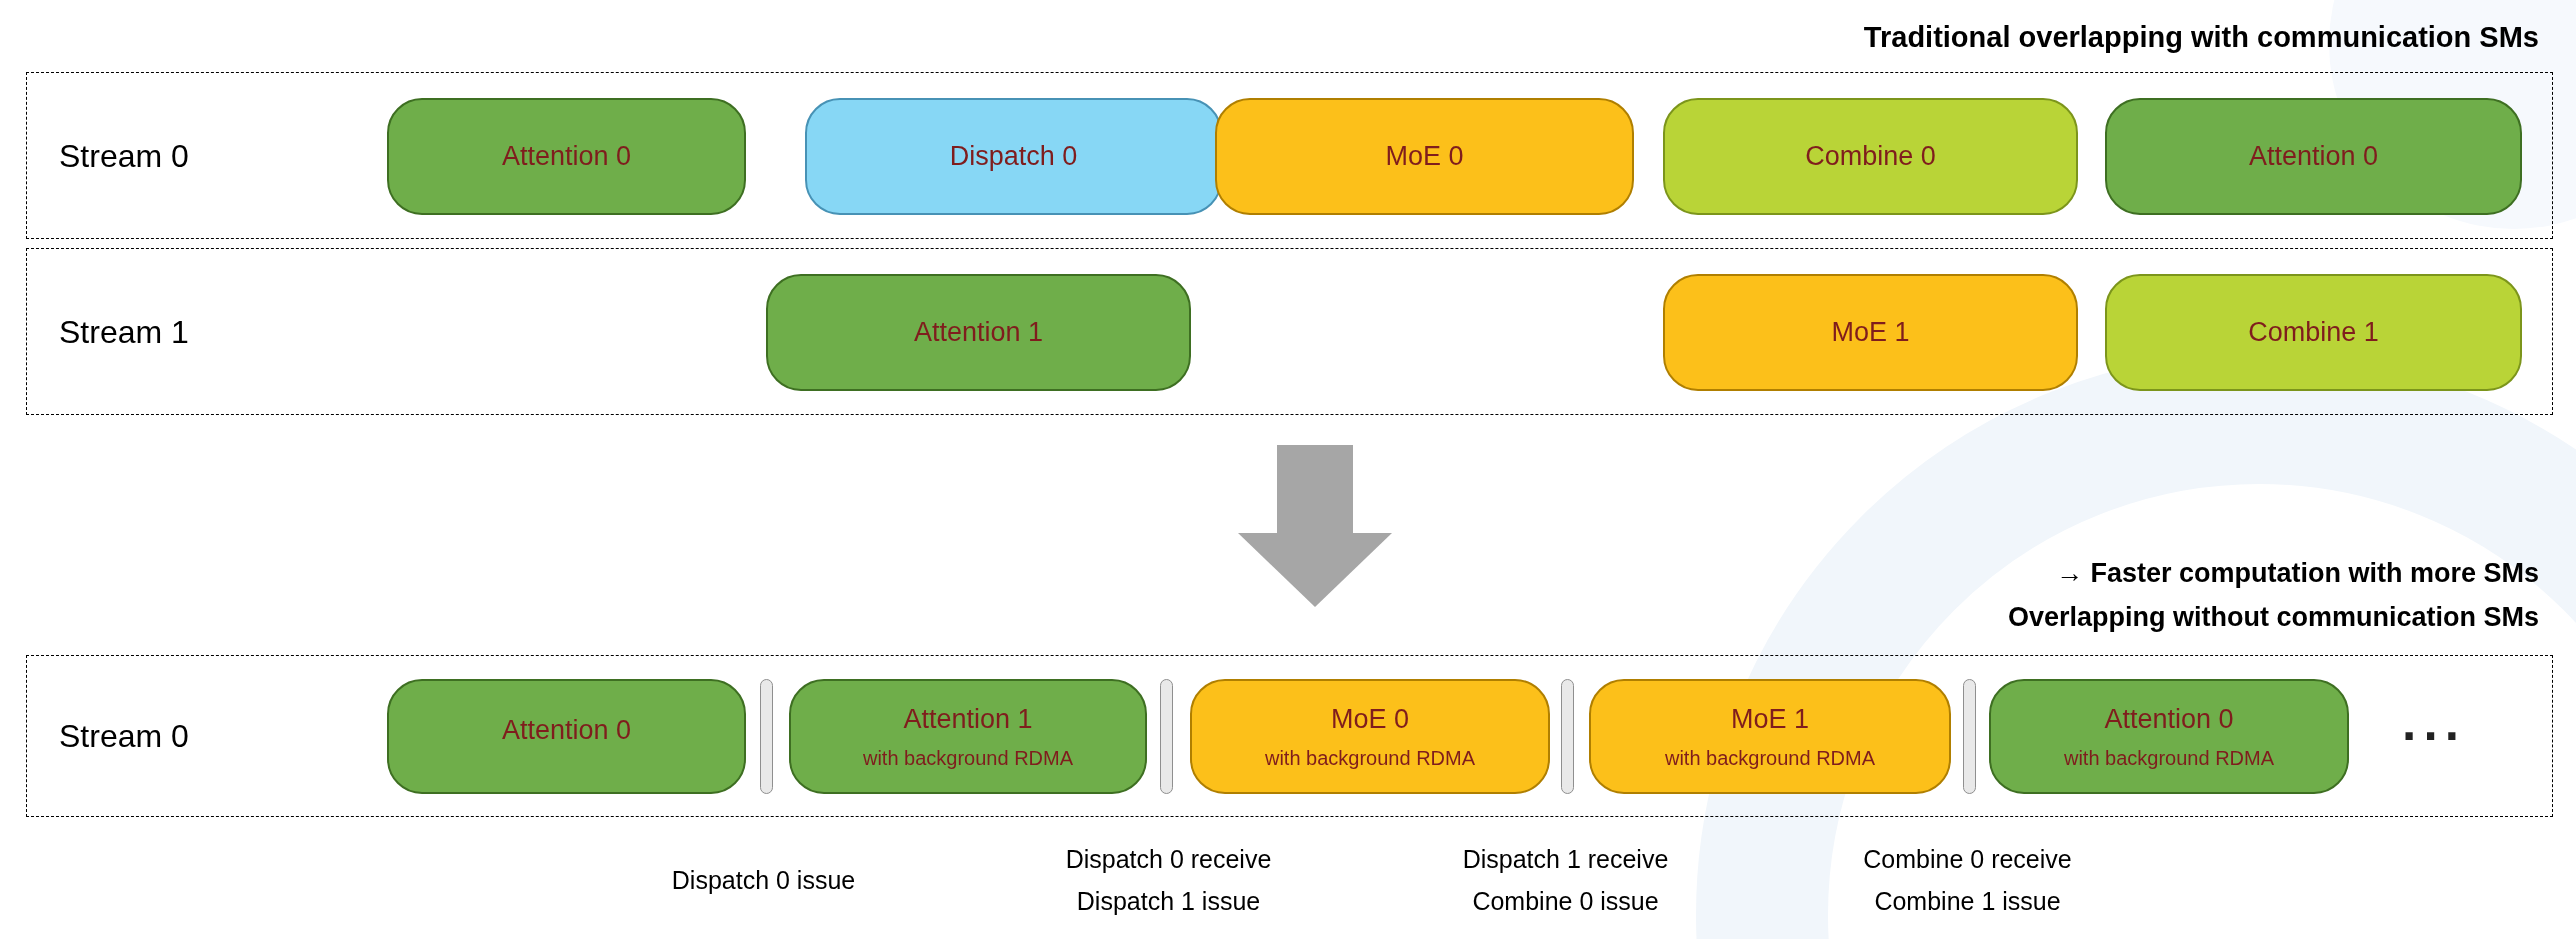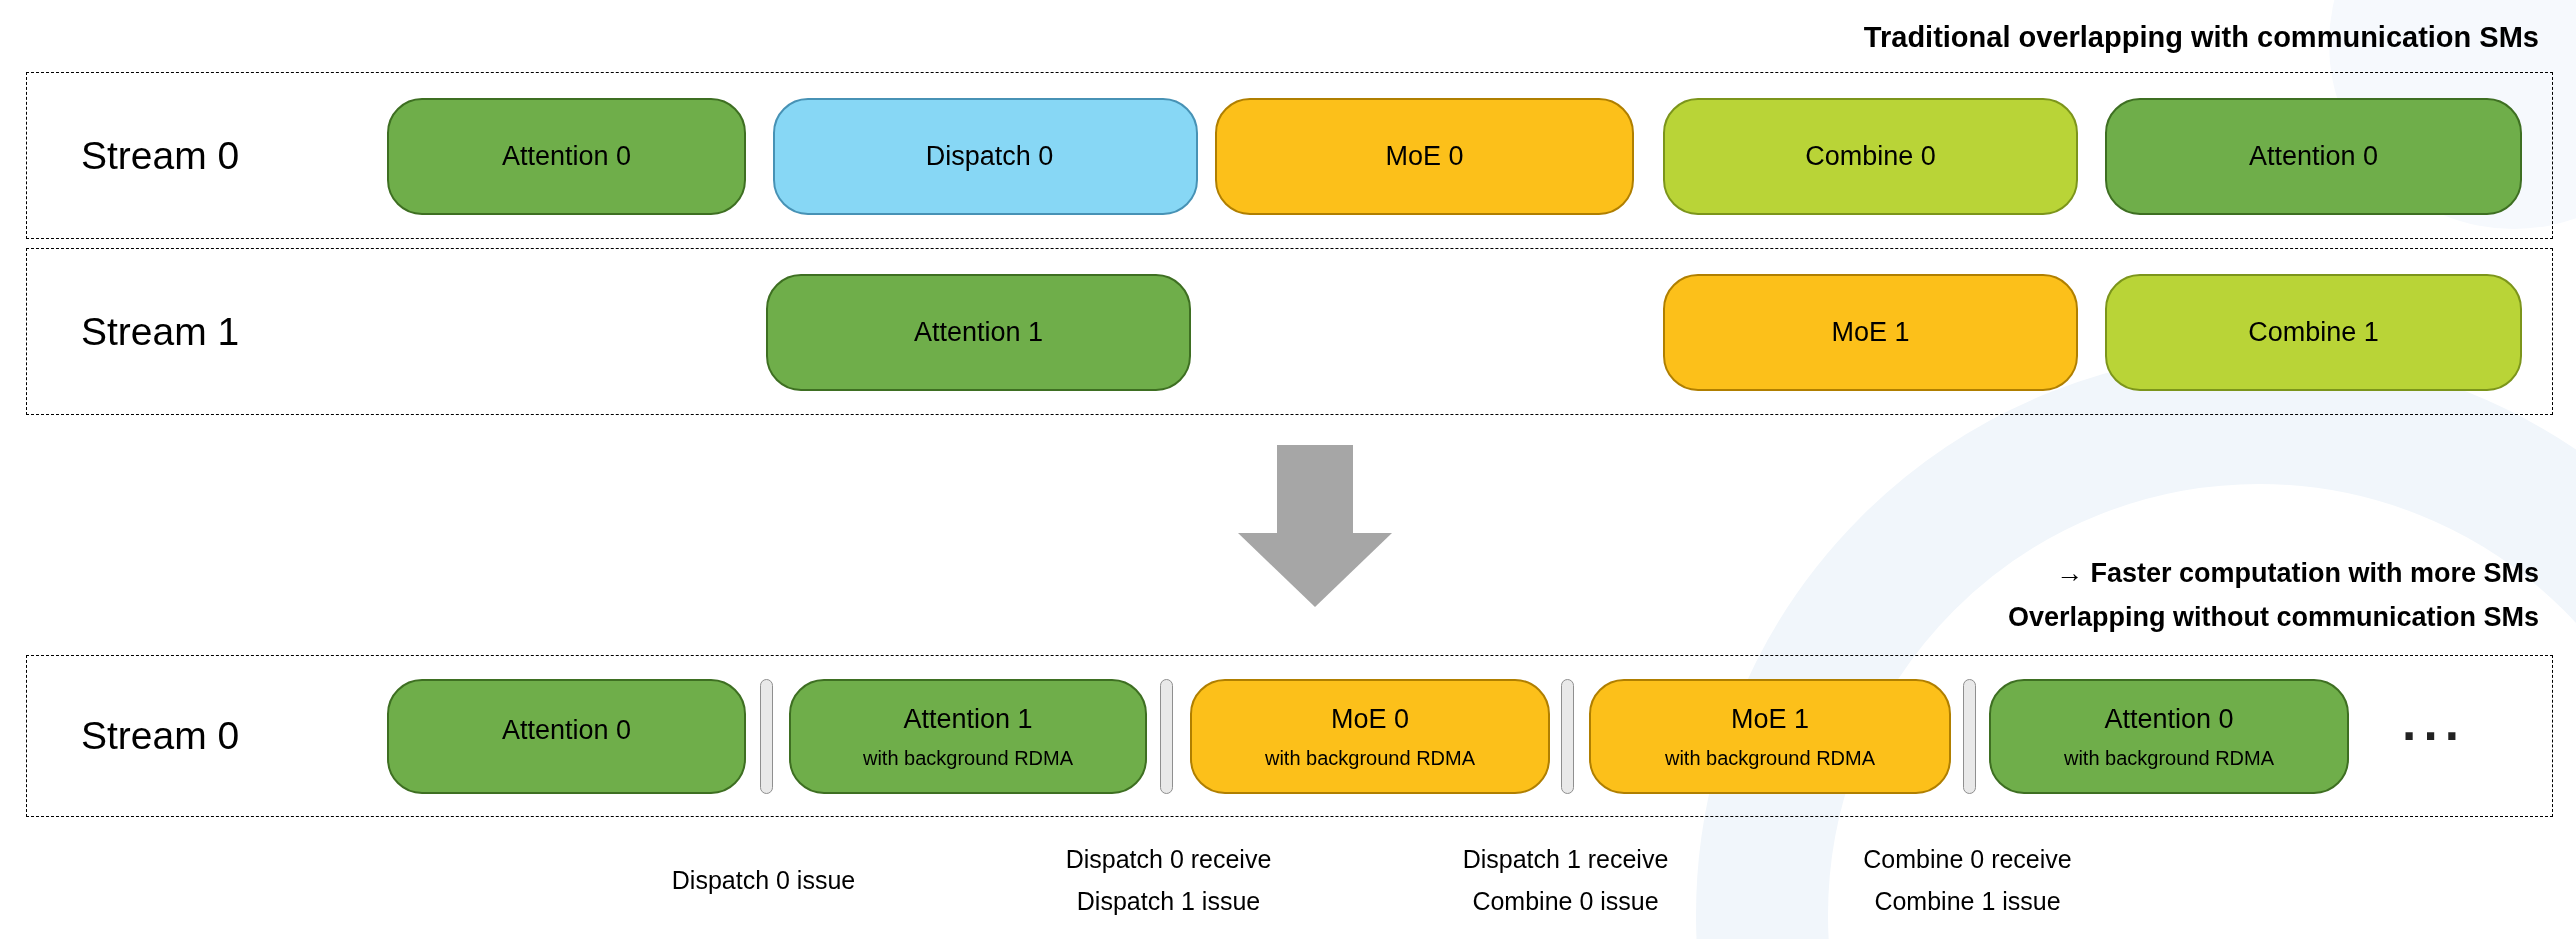--- a/index.html
+++ b/index.html
@@ -20,35 +20,35 @@
   }
 
   .dash-box {
     position:absolute; border:1.8px dashed #000; box-sizing:border-box;
   }
   .box-top1   { left:26px; top:72px;  width:2527px; height:167px; }
   .box-top2   { left:26px; top:248px; width:2527px; height:167px; }
   .box-bottom { left:26px; top:655px; width:2527px; height:162px; }
 
   .stream-label {
-    position:absolute; left:54px; top:50%; transform:translateY(-50%);
-    font-size:39px; white-space:nowrap;
+    position:absolute; left:32px; top:50%; transform:translateY(-50%);
+    font-size:32px; white-space:nowrap;
   }
 
   .block {
     position:absolute; top:25px; height:113px; border-radius:35px;
     border:2.6px solid #444; box-sizing:content-box;
     display:flex; flex-direction:column; align-items:center; justify-content:center;
-    font-size:27px; color:#000000; text-align:center;
+    font-size:27px; color:#7f1d1d; text-align:center;
   }
   .box-bottom .block { top:23px; height:111px; }
 
   
   .r1b1 { left:360px;  width:355px; }
-  .r1b2 { left:746px;  width:413px;padding-left:8px; }
+  .r1b2 { left:778px;  width:413px; }
   .r1b3 { left:1188px; width:415px; }
   .r1b4 { left:1636px; width:411px; }
   .r1b5 { left:2078px; width:413px; }
   
   .r2b1 { left:739px;  width:421px; }
   .r2b2 { left:1188px; width:415px; }
   .r2b3 { left:1636px; width:411px; }
   .r2b4 { left:2078px; width:413px; }
   
   .b3b1 { left:360px;  width:355px; }

